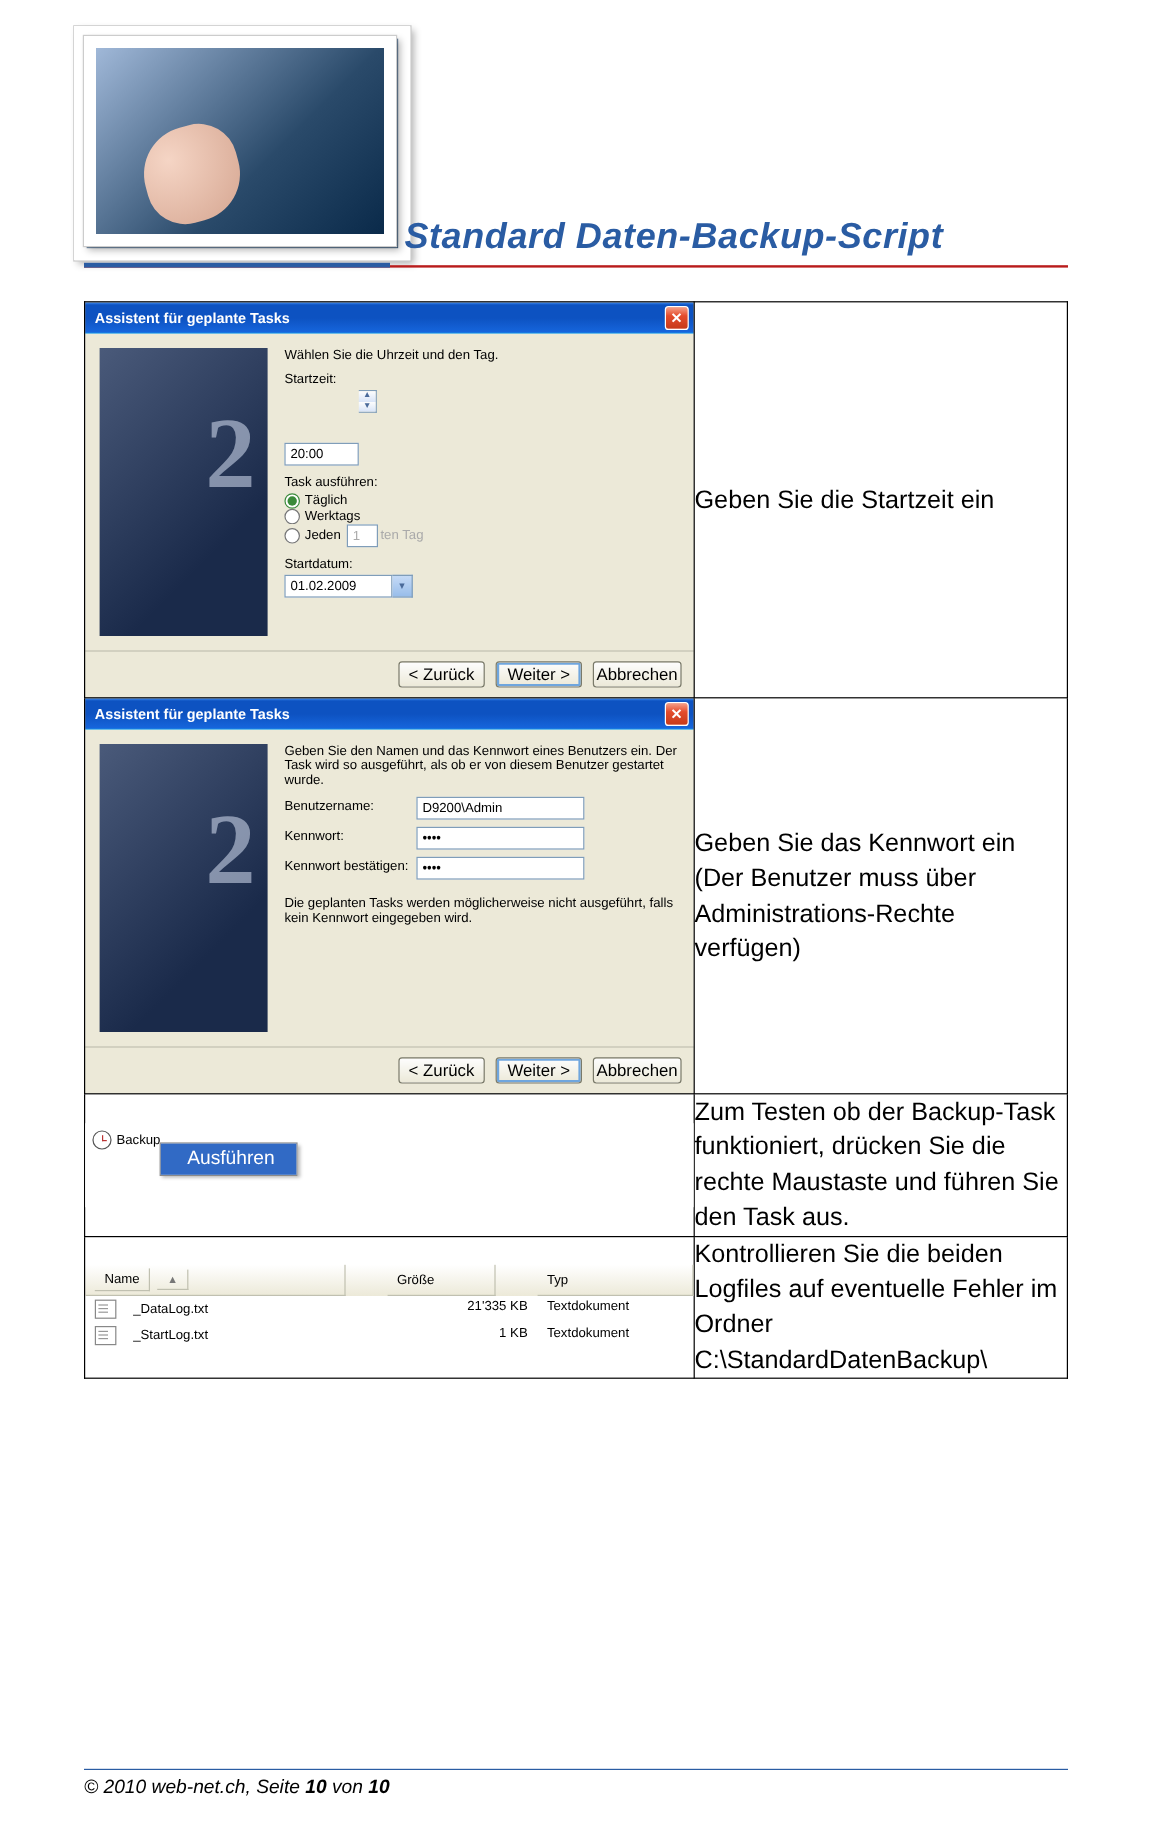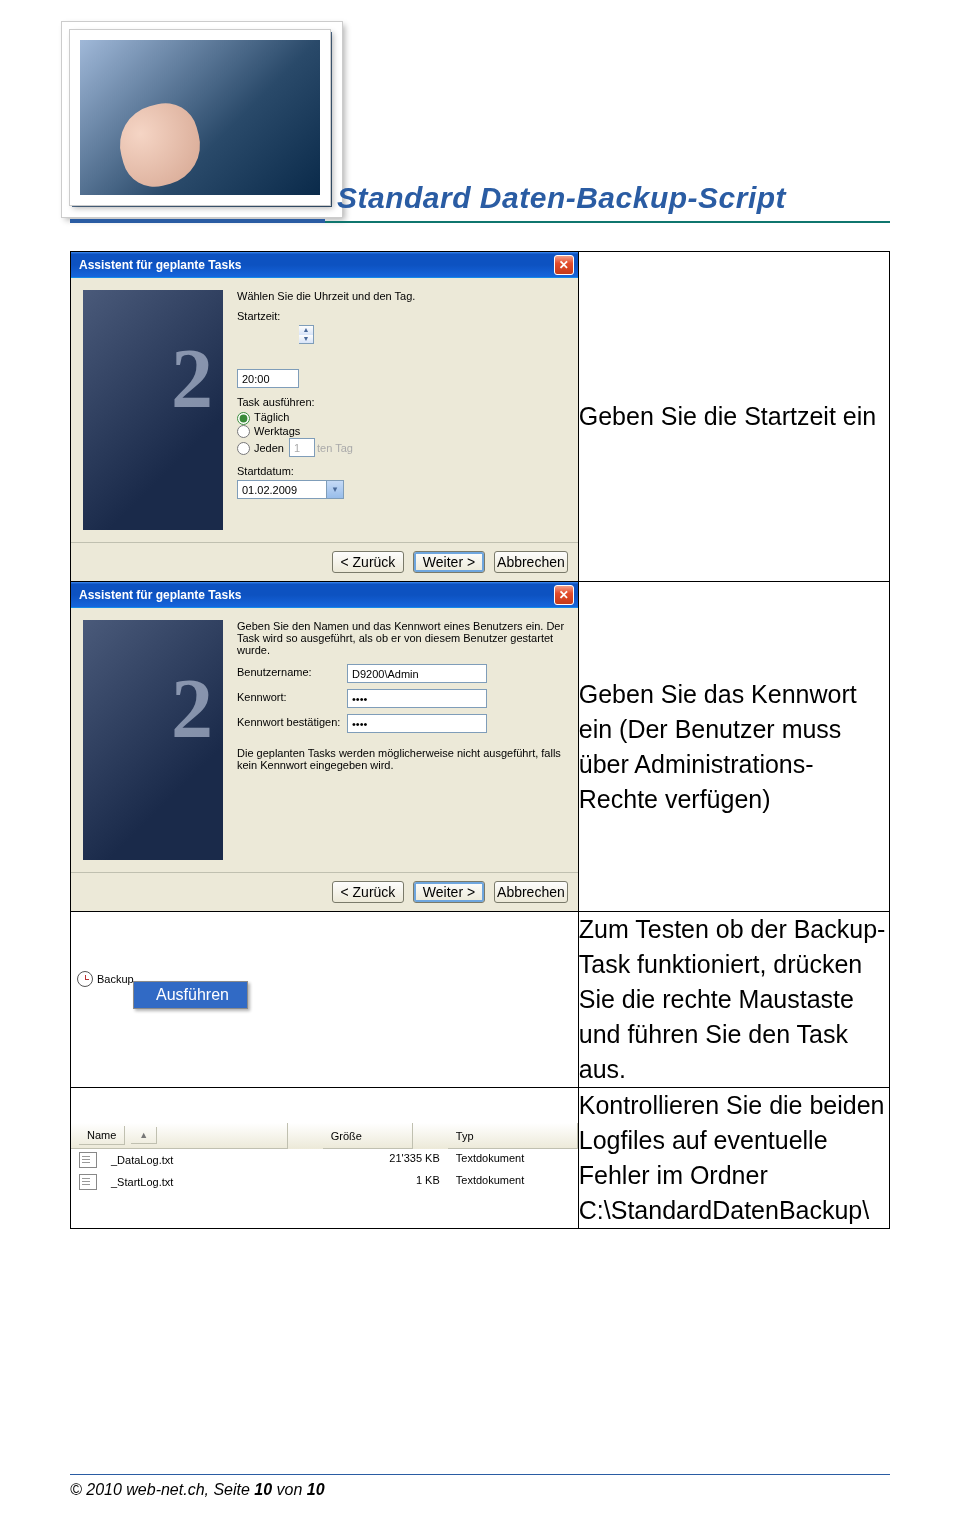--- a/index.html
+++ b/index.html
@@ -47,21 +47,21 @@
     position: absolute;
     left: 40px; bottom: 10px;
     width: 80px; height: 80px;
     background: radial-gradient(circle at 30% 30%, #f5d5c5, #d5a590);
     border-radius: 50% 40% 50% 40%;
     transform: rotate(-15deg);
   }
   .title-row {
     display: flex;
     align-items: flex-end;
-    border-bottom: 2px solid #0f766e;
+    border-bottom: 2px solid #b91c1c;
     padding-bottom: 6px;
     margin-top: -24px;
   }
   .title-underline-left {
     width: 255px;
     border-bottom: 4px solid #2a5ca3;
     margin-right: 12px;
     margin-bottom: -8px;
   }
   .page-title {
@@ -80,21 +80,21 @@
   }
   .content-table td {
     border: 1px solid #000;
     vertical-align: middle;
     padding: 0;
   }
   .content-table col.left { width: 62%; }
   .content-table col.right { width: 38%; }
   .cell-text {
     font-family: "Century Gothic", "Segoe UI", sans-serif;
-    font-size: 25px;
+    font-size: 21px;
     line-height: 1.4;
     padding: 10px 14px;
     margin-left: 32px;
   }
   
   .xp-dialog {
     width: 100%;
     font-family: Tahoma, sans-serif;
     font-size: 11px;
     background: #ece9d8;

